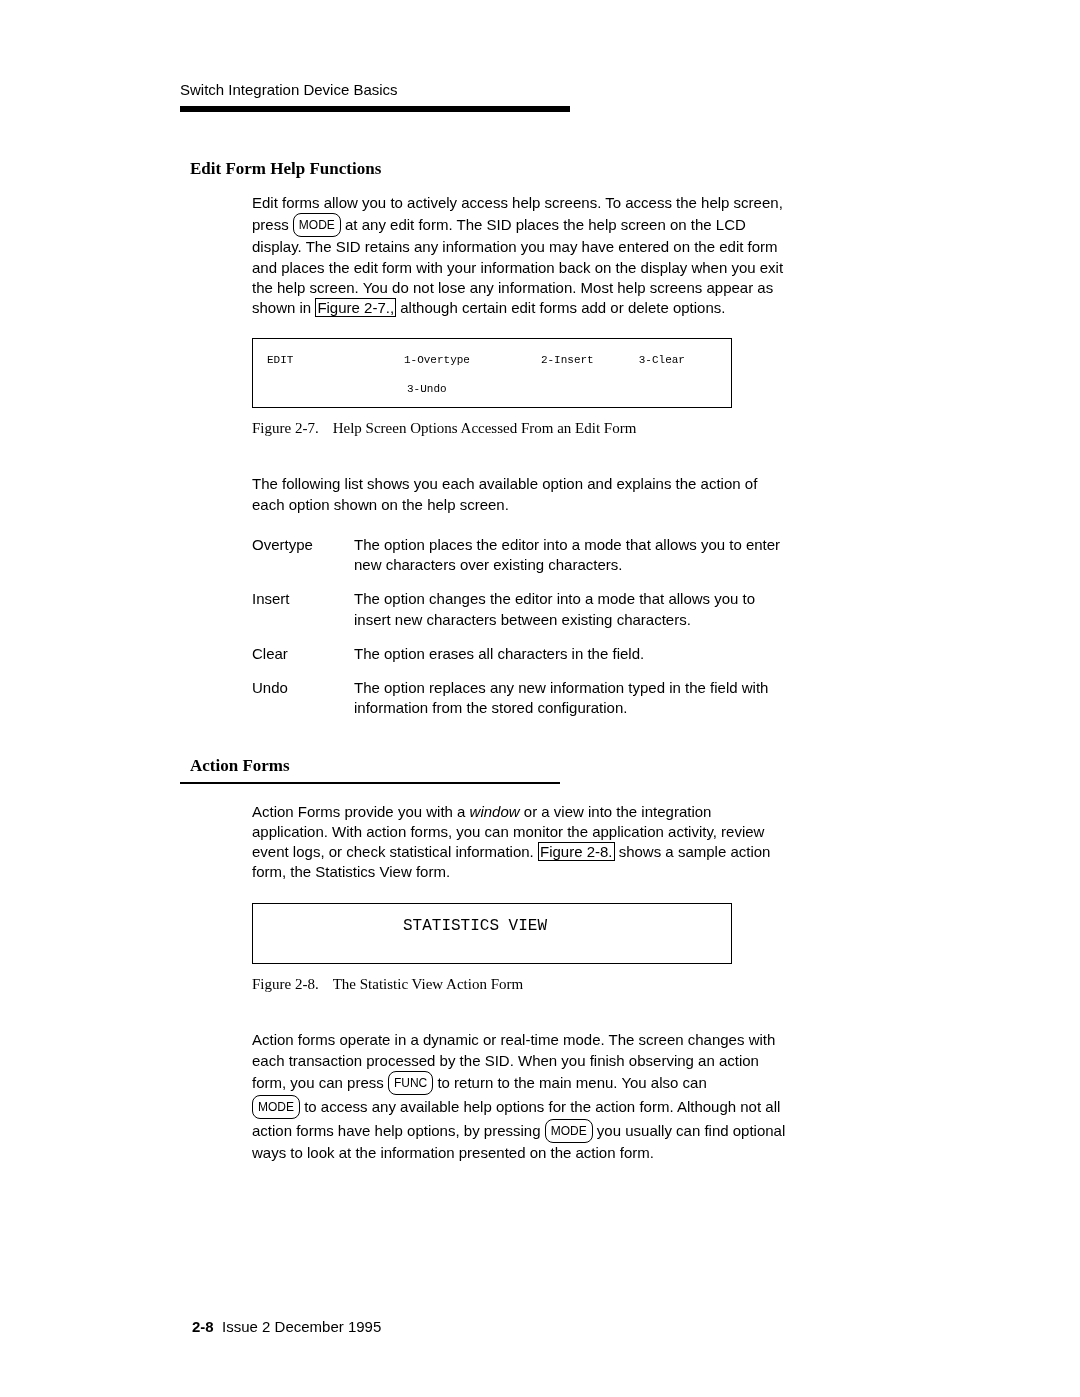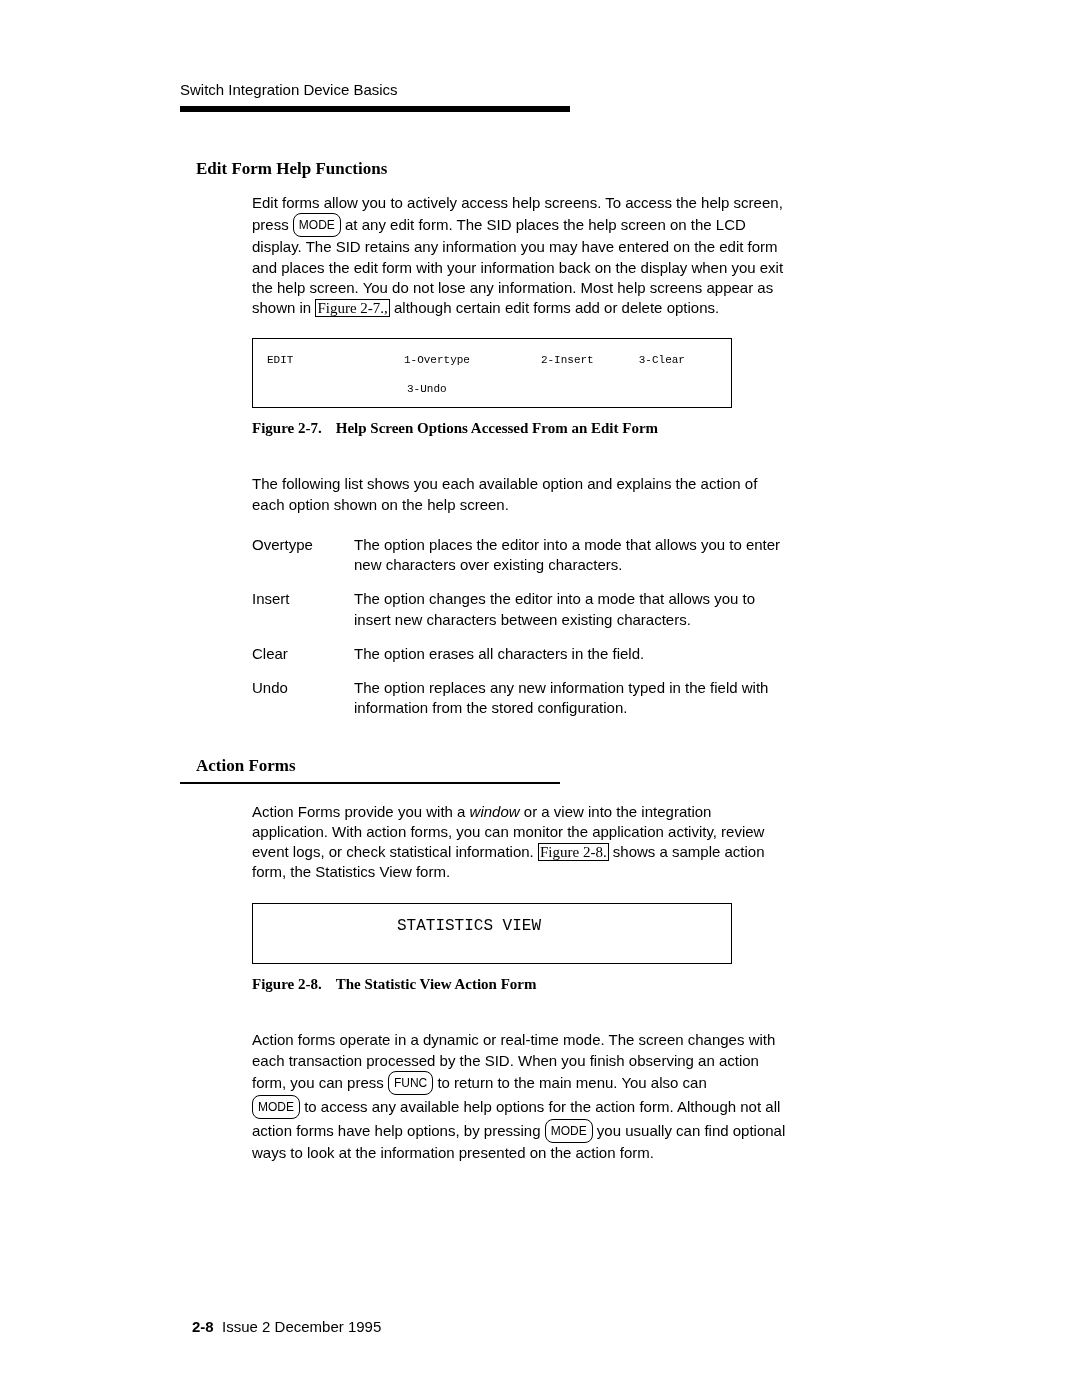--- a/index.html
+++ b/index.html
@@ -26,21 +26,21 @@
   .head-rule {
     border: none;
     border-top: 6px solid #000;
     width: 390px;
     margin: 0 0 46px 0;
   }
   .section-title {
     font-family: "Palatino Linotype", "Book Antiqua", Palatino, serif;
     font-weight: bold;
     font-size: 17px;
-    margin: 0 0 12px 16px;
+    margin: 0 0 12px 10px;
   }
   .section-rule {
     border: none;
     border-top: 2px solid #000;
     width: 380px;
     margin: -8px 0 18px 0;
   }
   .body-block {
     margin-left: 72px;
     margin-bottom: 20px;
@@ -55,21 +55,20 @@
     padding: 4px 5px;
     font-size: 12px;
     font-family: Arial, Helvetica, sans-serif;
     line-height: 14px;
     vertical-align: 1px;
   }
   .link-box {
     display: inline;
     border: 1px solid #000;
     padding: 0 1px;
-    font-family: Liberation Serif, serif;
   }
   .lcd {
     border: 1px solid #000;
     margin: 10px 0 10px 0;
     padding: 14px 14px 10px 14px;
     font-family: "Courier New", Courier, monospace;
     font-size: 11px;
     width: 480px;
     box-sizing: border-box;
   }
@@ -80,21 +79,21 @@
   }
   .lcd-row:last-child {
     margin-bottom: 0;
   }
   .lcd-cell-1 { width: 140px; }
   .lcd-cell-2 { width: 140px; }
   .lcd-cell-3 { width: 100px; }
   .lcd-cell-4 { width: 80px; }
   .fig-caption {
     font-family: "Palatino Linotype", "Book Antiqua", Palatino, serif;
-    font-weight: bold;
+    font-weight: normal;
     font-size: 15px;
     margin: 10px 0 36px 0;
   }
   .fig-caption .caplabel { display: inline-block; margin-right: 14px; }
   .defs {
     margin-left: 72px;
   }
   .def-row {
     display: flex;
     margin-bottom: 14px;
@@ -102,21 +101,21 @@
   .def-term {
     width: 102px;
     flex-shrink: 0;
   }
   .def-text {
     flex: 1;
   }
   .lcd2 {
     border: 1px solid #000;
     margin: 12px 0 10px 0;
-    padding: 12px 14px 12px 14px;
+    padding: 12px 14px 12px 20px;
     font-family: "Courier New", Courier, monospace;
     font-size: 16px;
     width: 480px;
     box-sizing: border-box;
   }
   .lcd2-title {
     text-align: left;
     padding-left: 130px;
     margin-bottom: 14px;
   }

